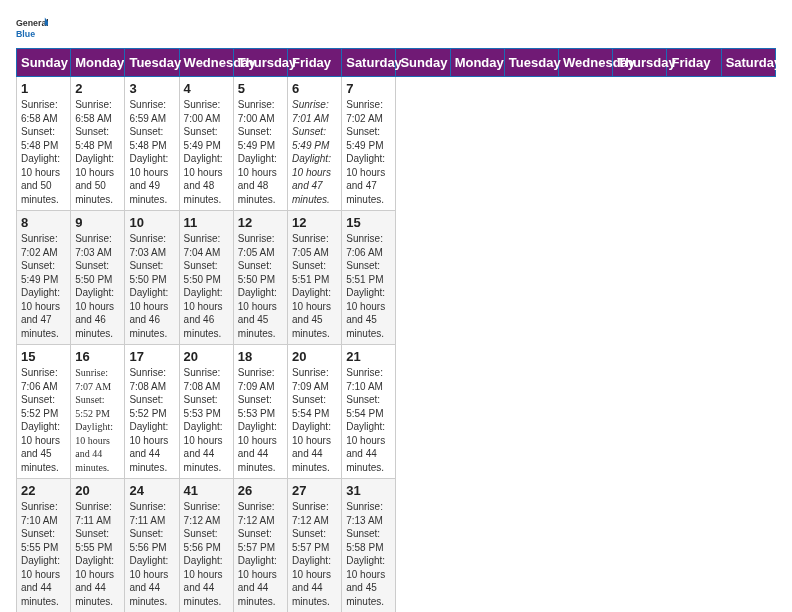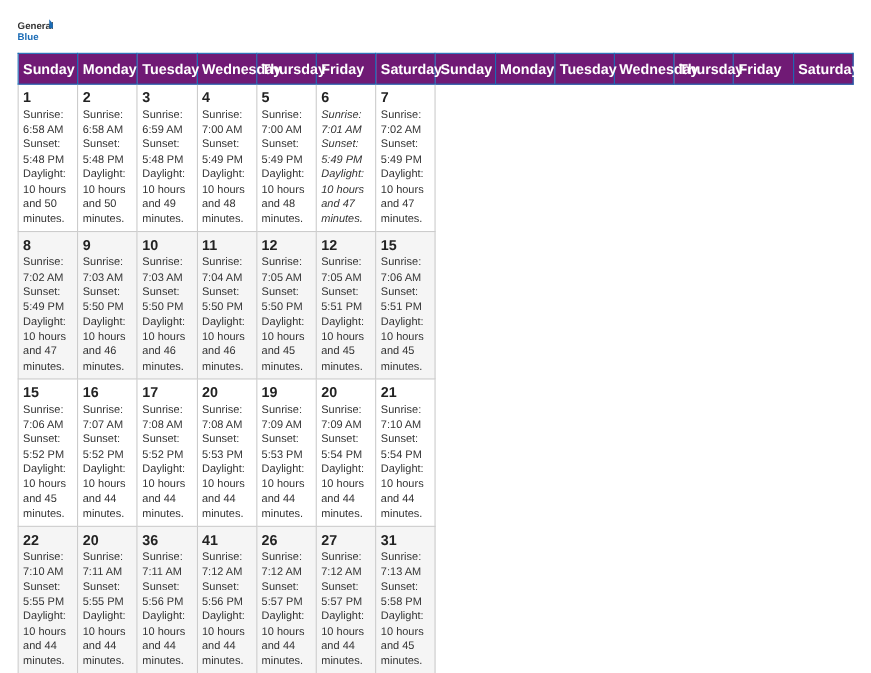--- a/index.html
+++ b/index.html
@@ -216,41 +216,41 @@
       <tr>
         <td>
           <span class="day-num">15</span>
           <div class="day-info" style="white-space: pre-line;">Sunrise: 7:06 AM
 Sunset: 5:52 PM
 Daylight: 10 hours
 and 45 minutes.</div>
         </td>
         <td>
           <span class="day-num">16</span>
-          <div class="day-info" style="white-space: pre-line;">Sunrise: 7:07 AM
+          <div class="day-info" style="white-space: pre-line; font-family: Liberation Serif, serif;">Sunrise: 7:07 AM
 Sunset: 5:52 PM
 Daylight: 10 hours
 and 44 minutes.</div>
         </td>
         <td>
           <span class="day-num">17</span>
           <div class="day-info" style="white-space: pre-line;">Sunrise: 7:08 AM
 Sunset: 5:52 PM
 Daylight: 10 hours
 and 44 minutes.</div>
         </td>
         <td>
           <span class="day-num">20</span>
           <div class="day-info" style="white-space: pre-line;">Sunrise: 7:08 AM
 Sunset: 5:53 PM
 Daylight: 10 hours
 and 44 minutes.</div>
         </td>
         <td>
-          <span class="day-num">19</span>
+          <span class="day-num">18</span>
           <div class="day-info" style="white-space: pre-line;">Sunrise: 7:09 AM
 Sunset: 5:53 PM
 Daylight: 10 hours
 and 44 minutes.</div>
         </td>
         <td>
           <span class="day-num">20</span>
           <div class="day-info" style="white-space: pre-line;">Sunrise: 7:09 AM
 Sunset: 5:54 PM
 Daylight: 10 hours
@@ -273,21 +273,21 @@
 and 44 minutes.</div>
         </td>
         <td>
           <span class="day-num">20</span>
           <div class="day-info" style="white-space: pre-line;">Sunrise: 7:11 AM
 Sunset: 5:55 PM
 Daylight: 10 hours
 and 44 minutes.</div>
         </td>
         <td>
-          <span class="day-num">36</span>
+          <span class="day-num">24</span>
           <div class="day-info" style="white-space: pre-line;">Sunrise: 7:11 AM
 Sunset: 5:56 PM
 Daylight: 10 hours
 and 44 minutes.</div>
         </td>
         <td>
           <span class="day-num">41</span>
           <div class="day-info" style="white-space: pre-line;">Sunrise: 7:12 AM
 Sunset: 5:56 PM
 Daylight: 10 hours

